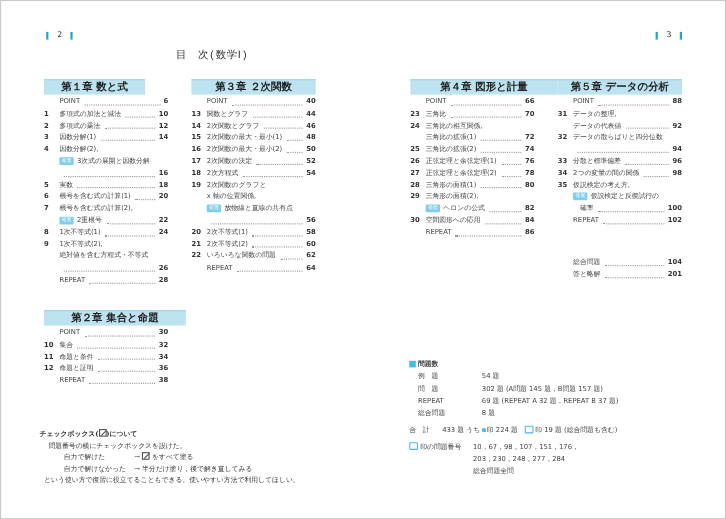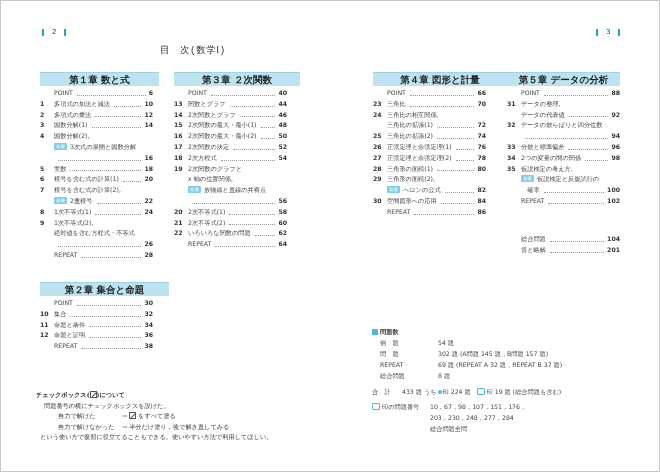--- a/index.html
+++ b/index.html
@@ -38,21 +38,21 @@
   <span class="bar"></span>
 </div>
 <div class="pageno" style="left:596px;">
   <span class="bar"></span>
   <span>3</span>
   <span class="bar"></span>
 </div>
 
 <div class="title">目　次(数学Ⅰ)</div>
 
-<div class="chap" style="left:40px; top:72px; width:119px;">第１章  数と式</div>
+<div class="chap" style="left:40px; top:72px; width:92px;">第１章  数と式</div>
 <div class="list" id="list0" style="left:40px; top:88px; width:113px;">
     <div class="row">
       <span class="num"></span>
       <span class="lbl"><span>POINT</span></span>
       <span class="dots"></span>
       <span class="pg">6</span>
     </div>
     <div class="row">
       <span class="num">1</span>
       <span class="lbl"><span>多項式の加法と減法</span></span>
@@ -162,21 +162,21 @@
       <span class="pg">36</span>
     </div>
     <div class="row">
       <span class="num"></span>
       <span class="lbl"><span>REPEAT</span></span>
       <span class="dots"></span>
       <span class="pg">38</span>
     </div>
   </div>
 
-<div class="chap" style="left:174px; top:72px; width:126px;">第３章  ２次関数</div>
+<div class="chap" style="left:174px; top:72px; width:113px;">第３章  ２次関数</div>
 <div class="list" id="list2" style="left:174px; top:88px; width:113px;">
     <div class="row">
       <span class="num"></span>
       <span class="lbl"><span>POINT</span></span>
       <span class="dots"></span>
       <span class="pg">40</span>
     </div>
     <div class="row">
       <span class="num">13</span>
       <span class="lbl"><span>関数とグラフ</span></span>

